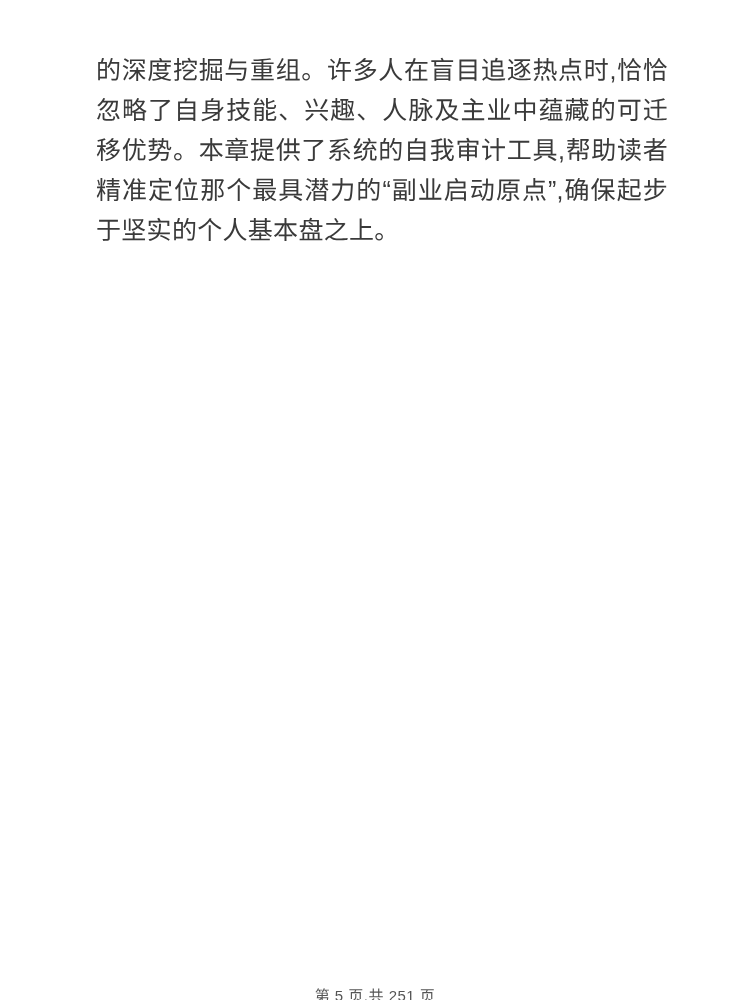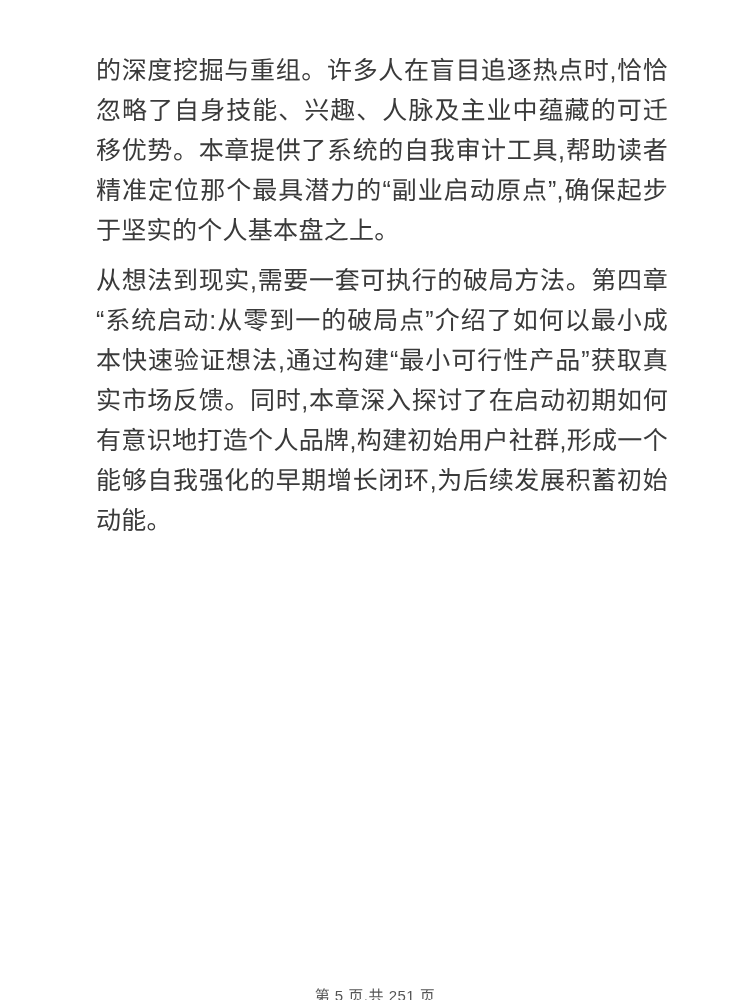--- a/index.html
+++ b/index.html
@@ -51,19 +51,18 @@
     color: var(--footer-text);
     letter-spacing: 0.5px;
   }
 </style>
 </head>
 <body>
 
 <main class="document-page">
   <section class="text-body">
     <p>的深度挖掘与重组。许多人在盲目追逐热点时,恰恰忽略了自身技能、兴趣、人脉及主业中蕴藏的可迁移优势。本章提供了系统的自我审计工具,帮助读者精准定位那个最具潜力的“副业启动原点”,确保起步于坚实的个人基本盘之上。</p>
-    <p>从想法到现实,需要一套可执行的破局方法。第四章“系统启动:从零到一的破局点”介绍了如何以最小成本快速验证想法,通过构建“最小可行性产品”获取真实市场反馈。同时,本章深入探讨了在启动初期如何有意识地打造个人品牌,构建初始用户社群,形成一个能够自我强化的早期增长闭环,为后续发展积蓄初始动能。</p>
   </section>
 
   <footer class="page-footer">
     <span class="page-indicator">第 5 页,共 251 页</span>
   </footer>
 </main>
 
 </body></html>

